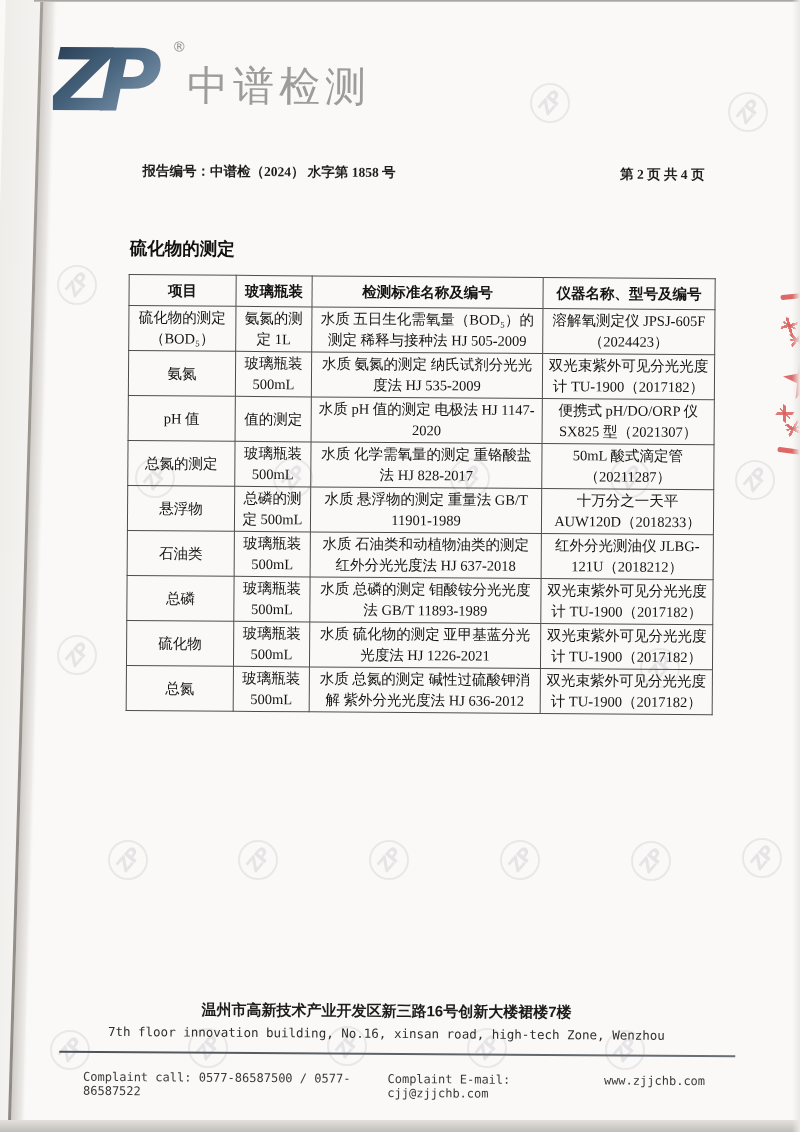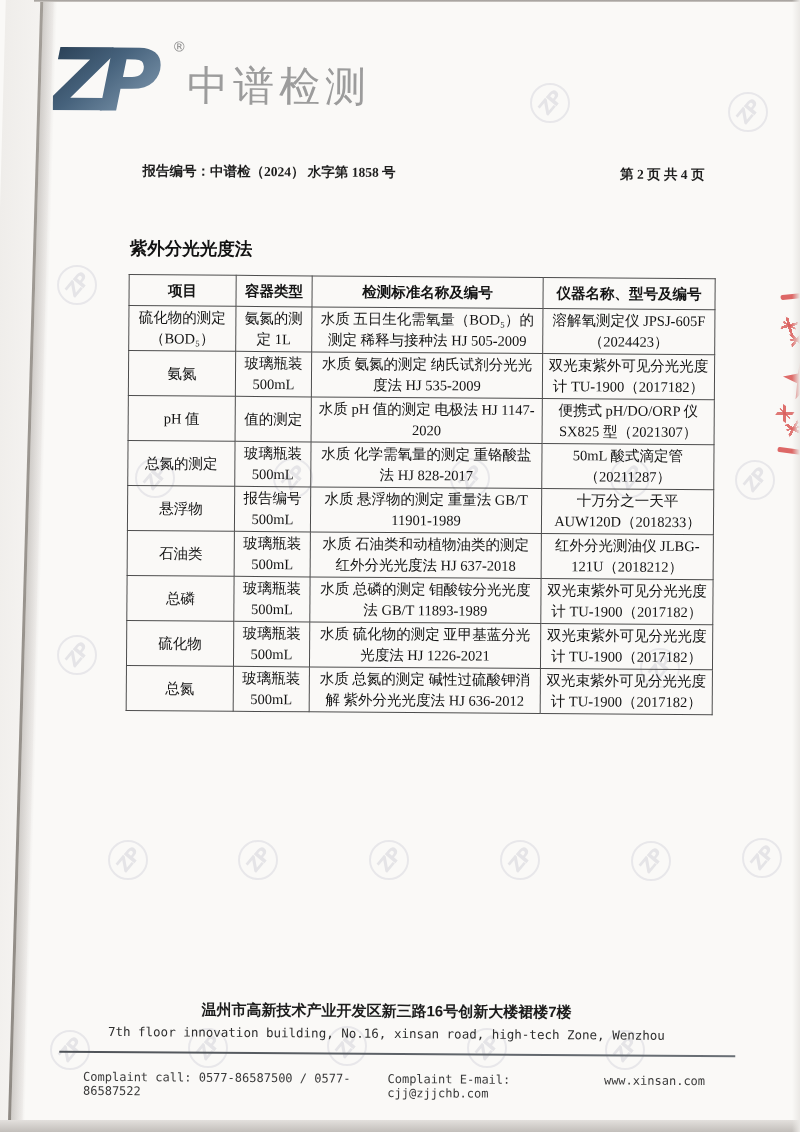--- a/index.html
+++ b/index.html
@@ -160,33 +160,33 @@
       <text x="-4" y="82" font-family="DejaVu Sans" font-style="italic" font-weight="bold" font-size="88" letter-spacing="-14" fill="url(#lg)">ZP</text>
     </svg>
     <div class="logo-reg">®</div>
     <div class="brand-name">中谱检测</div>
 
     <div class="report-row">
       <span>报告编号：中谱检（2024） 水字第 1858 号</span>
       <span>第 2 页 共 4 页</span>
     </div>
 
-    <div class="section-title">紫外分光光度法</div>
+    <div class="section-title">硫化物的测定</div>
 
     <table class="methods">
       <colgroup>
           <col class="c1">
           <col class="c2">
           <col class="c3">
           <col class="c4">
         </colgroup>
       <thead>
         <tr>
           <th>项目</th>
-          <th>容器类型</th>
+          <th>玻璃瓶装</th>
           <th>检测标准名称及编号</th>
           <th>仪器名称、型号及编号</th>
         </tr>
       </thead>
       <tbody>
           <tr>
             <td>硫化物的测定（BOD₅）</td>
             <td>氨氮的测定 1L</td>
             <td>水质 五日生化需氧量（BOD₅）的测定 稀释与接种法 HJ 505-2009</td>
             <td>溶解氧测定仪 JPSJ-605F（2024423）</td>
@@ -204,21 +204,21 @@
             <td>便携式 pH/DO/ORP 仪 SX825 型（2021307）</td>
           </tr>
           <tr>
             <td>总氮的测定</td>
             <td>玻璃瓶装 500mL</td>
             <td>水质 化学需氧量的测定 重铬酸盐法 HJ 828-2017</td>
             <td>50mL 酸式滴定管（20211287）</td>
           </tr>
           <tr>
             <td>悬浮物</td>
-            <td>报告编号 500mL</td>
+            <td>总磷的测定 500mL</td>
             <td>水质 悬浮物的测定 重量法 GB/T 11901-1989</td>
             <td>十万分之一天平 AUW120D（2018233）</td>
           </tr>
           <tr>
             <td>石油类</td>
             <td>玻璃瓶装 500mL</td>
             <td>水质 石油类和动植物油类的测定 红外分光光度法 HJ 637-2018</td>
             <td>红外分光测油仪 JLBG-121U（2018212）</td>
           </tr>
           <tr>
@@ -253,21 +253,21 @@
       <div class="stamp-mark" style="left:777px; top:404px; transform:rotate(35deg);"></div>
       <div class="stamp-mark" style="left:786px; top:419px; transform:rotate(-25deg);"></div>
     </div>
 
     <div class="addr-cn">温州市高新技术产业开发区新三路16号创新大楼裙楼7楼</div>
     <div class="addr-en">7th floor innovation building, No.16, xinsan road, high-tech Zone, Wenzhou</div>
     <div class="footer-rule"></div>
     <div class="complaint-row">
       <span>Complaint call: 0577-86587500 / 0577-86587522</span>
       <span>Complaint E-mail: cjj@zjjchb.com</span>
-      <span>www.xinsan.com</span>
+      <span>www.zjjchb.com</span>
     </div>
 
   </div>
 
   <div class="edge-left-paper"></div>
   <div class="edge-left-crease"></div>
   <div class="edge-left-shadow"></div>
   <div class="edge-top"></div>
   <div class="edge-bottom"></div>
   <div class="edge-right"></div>

